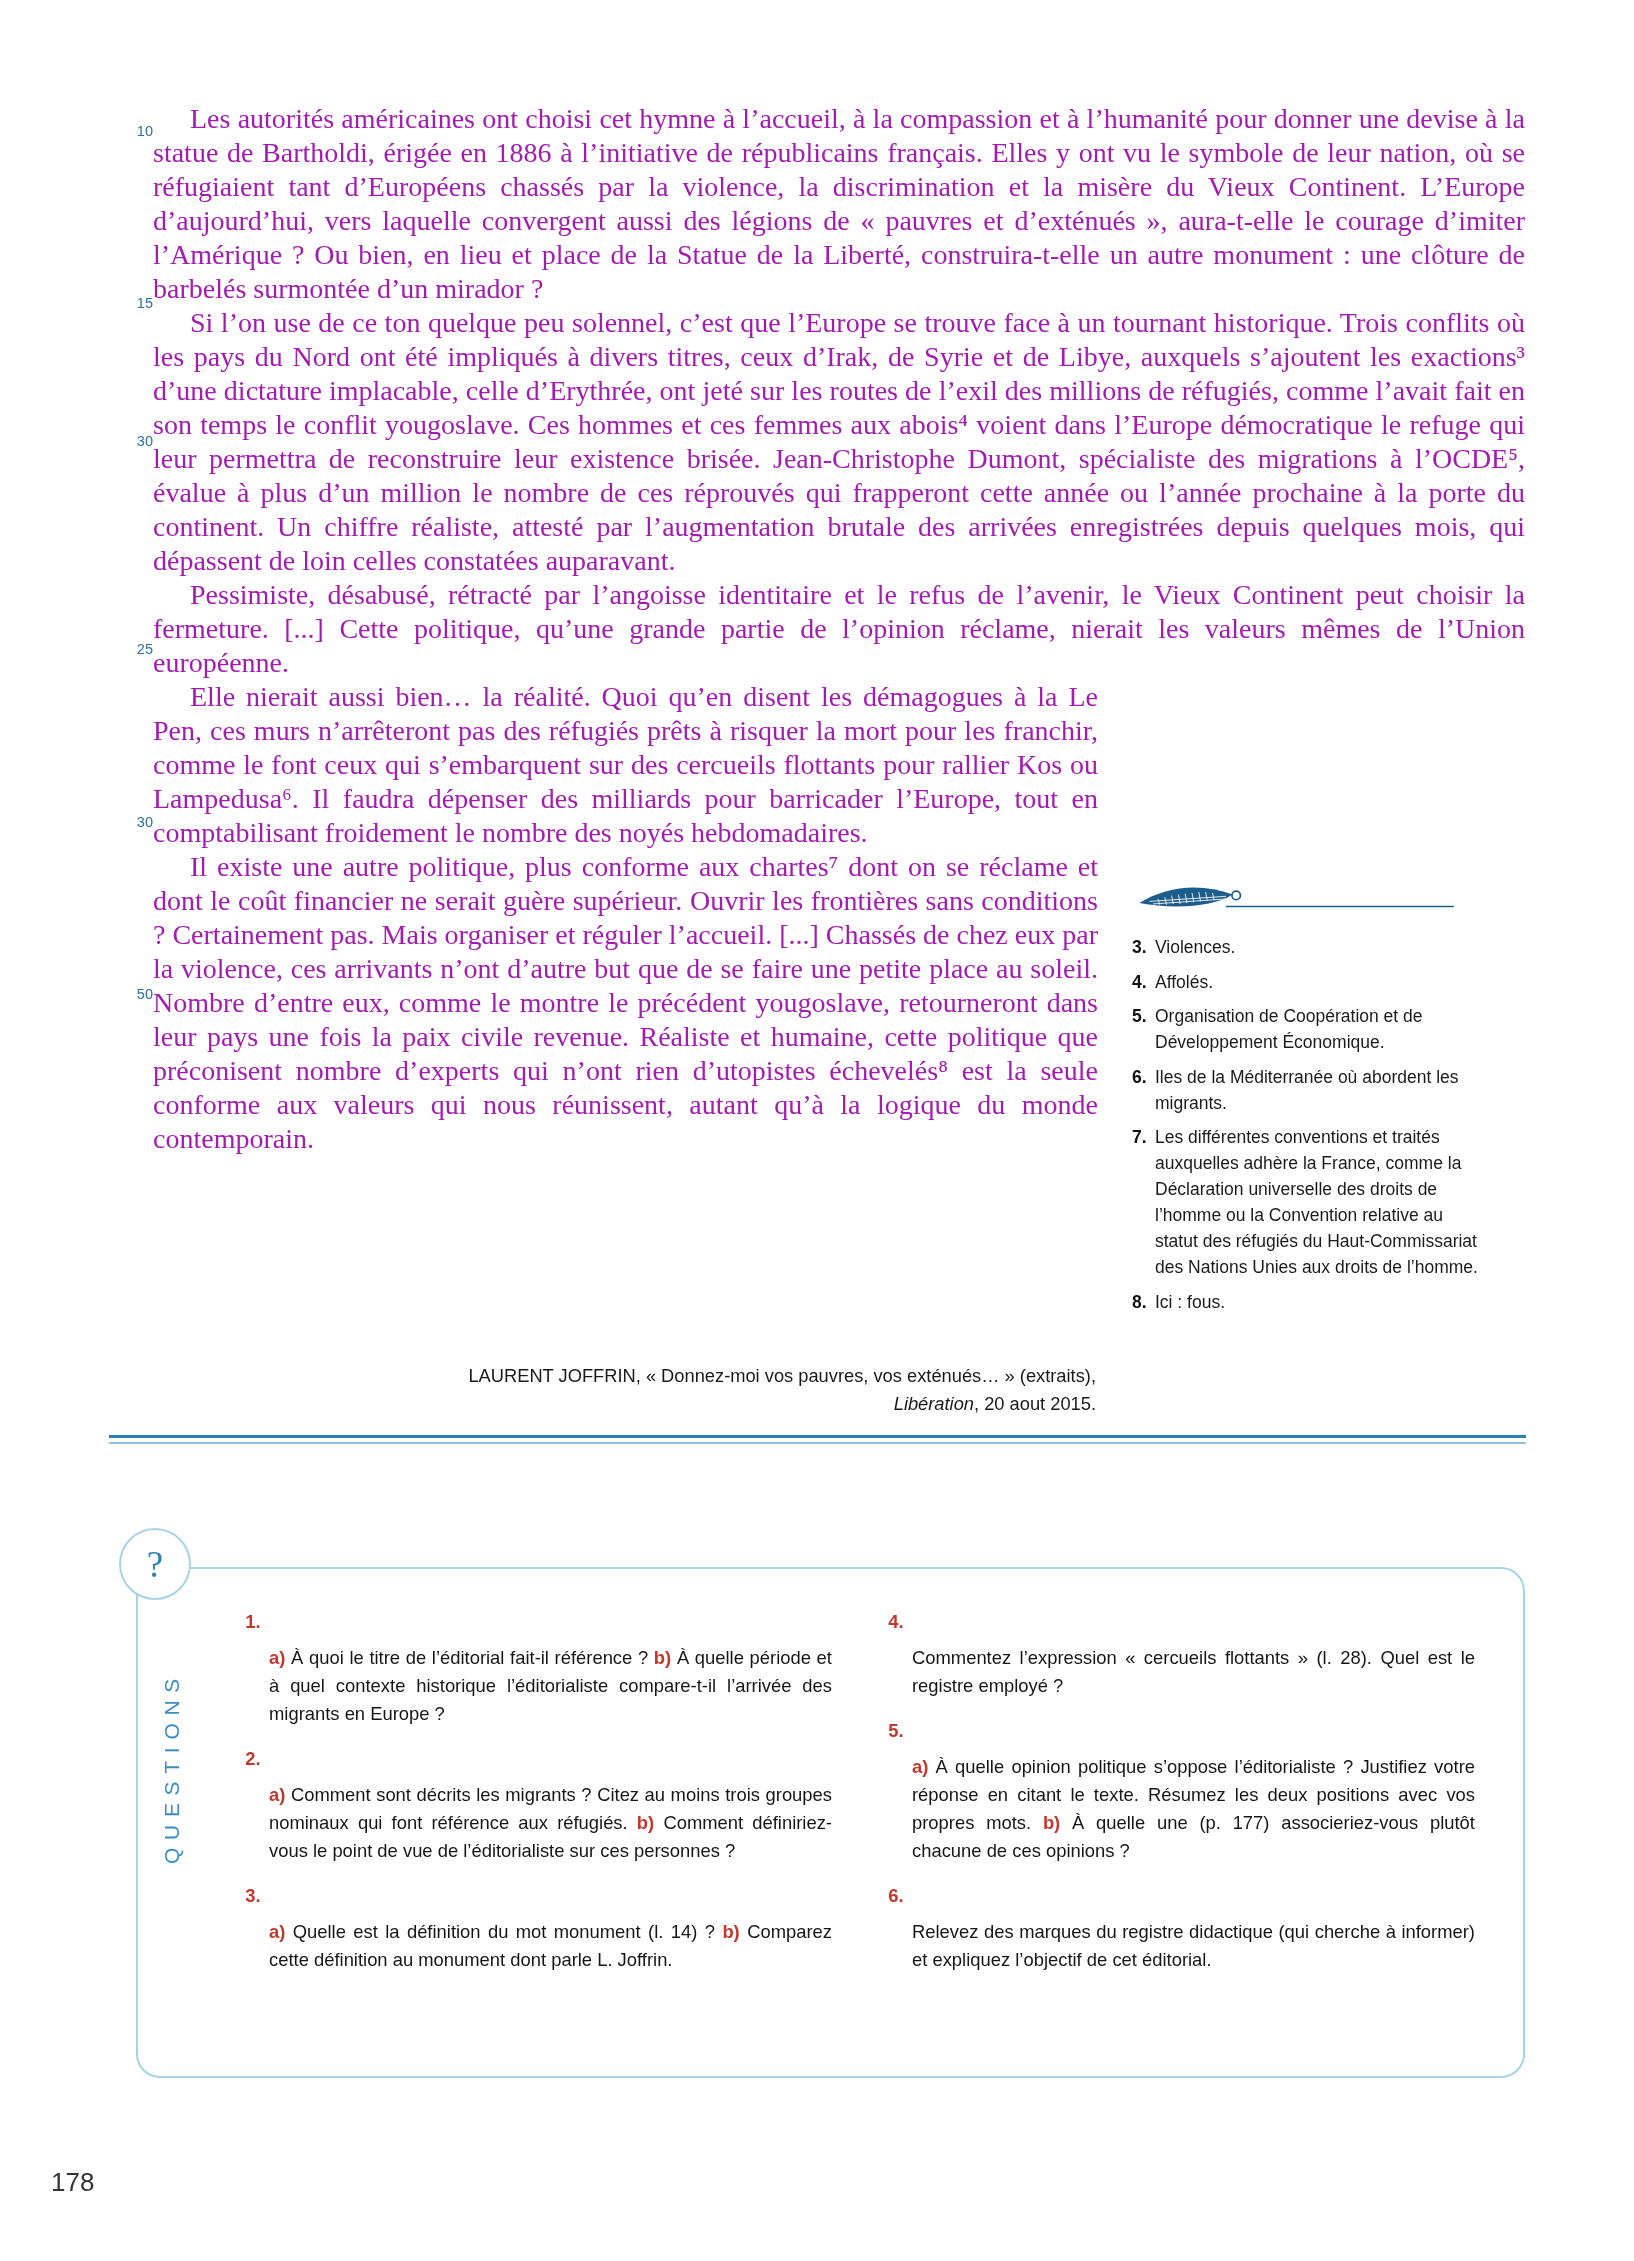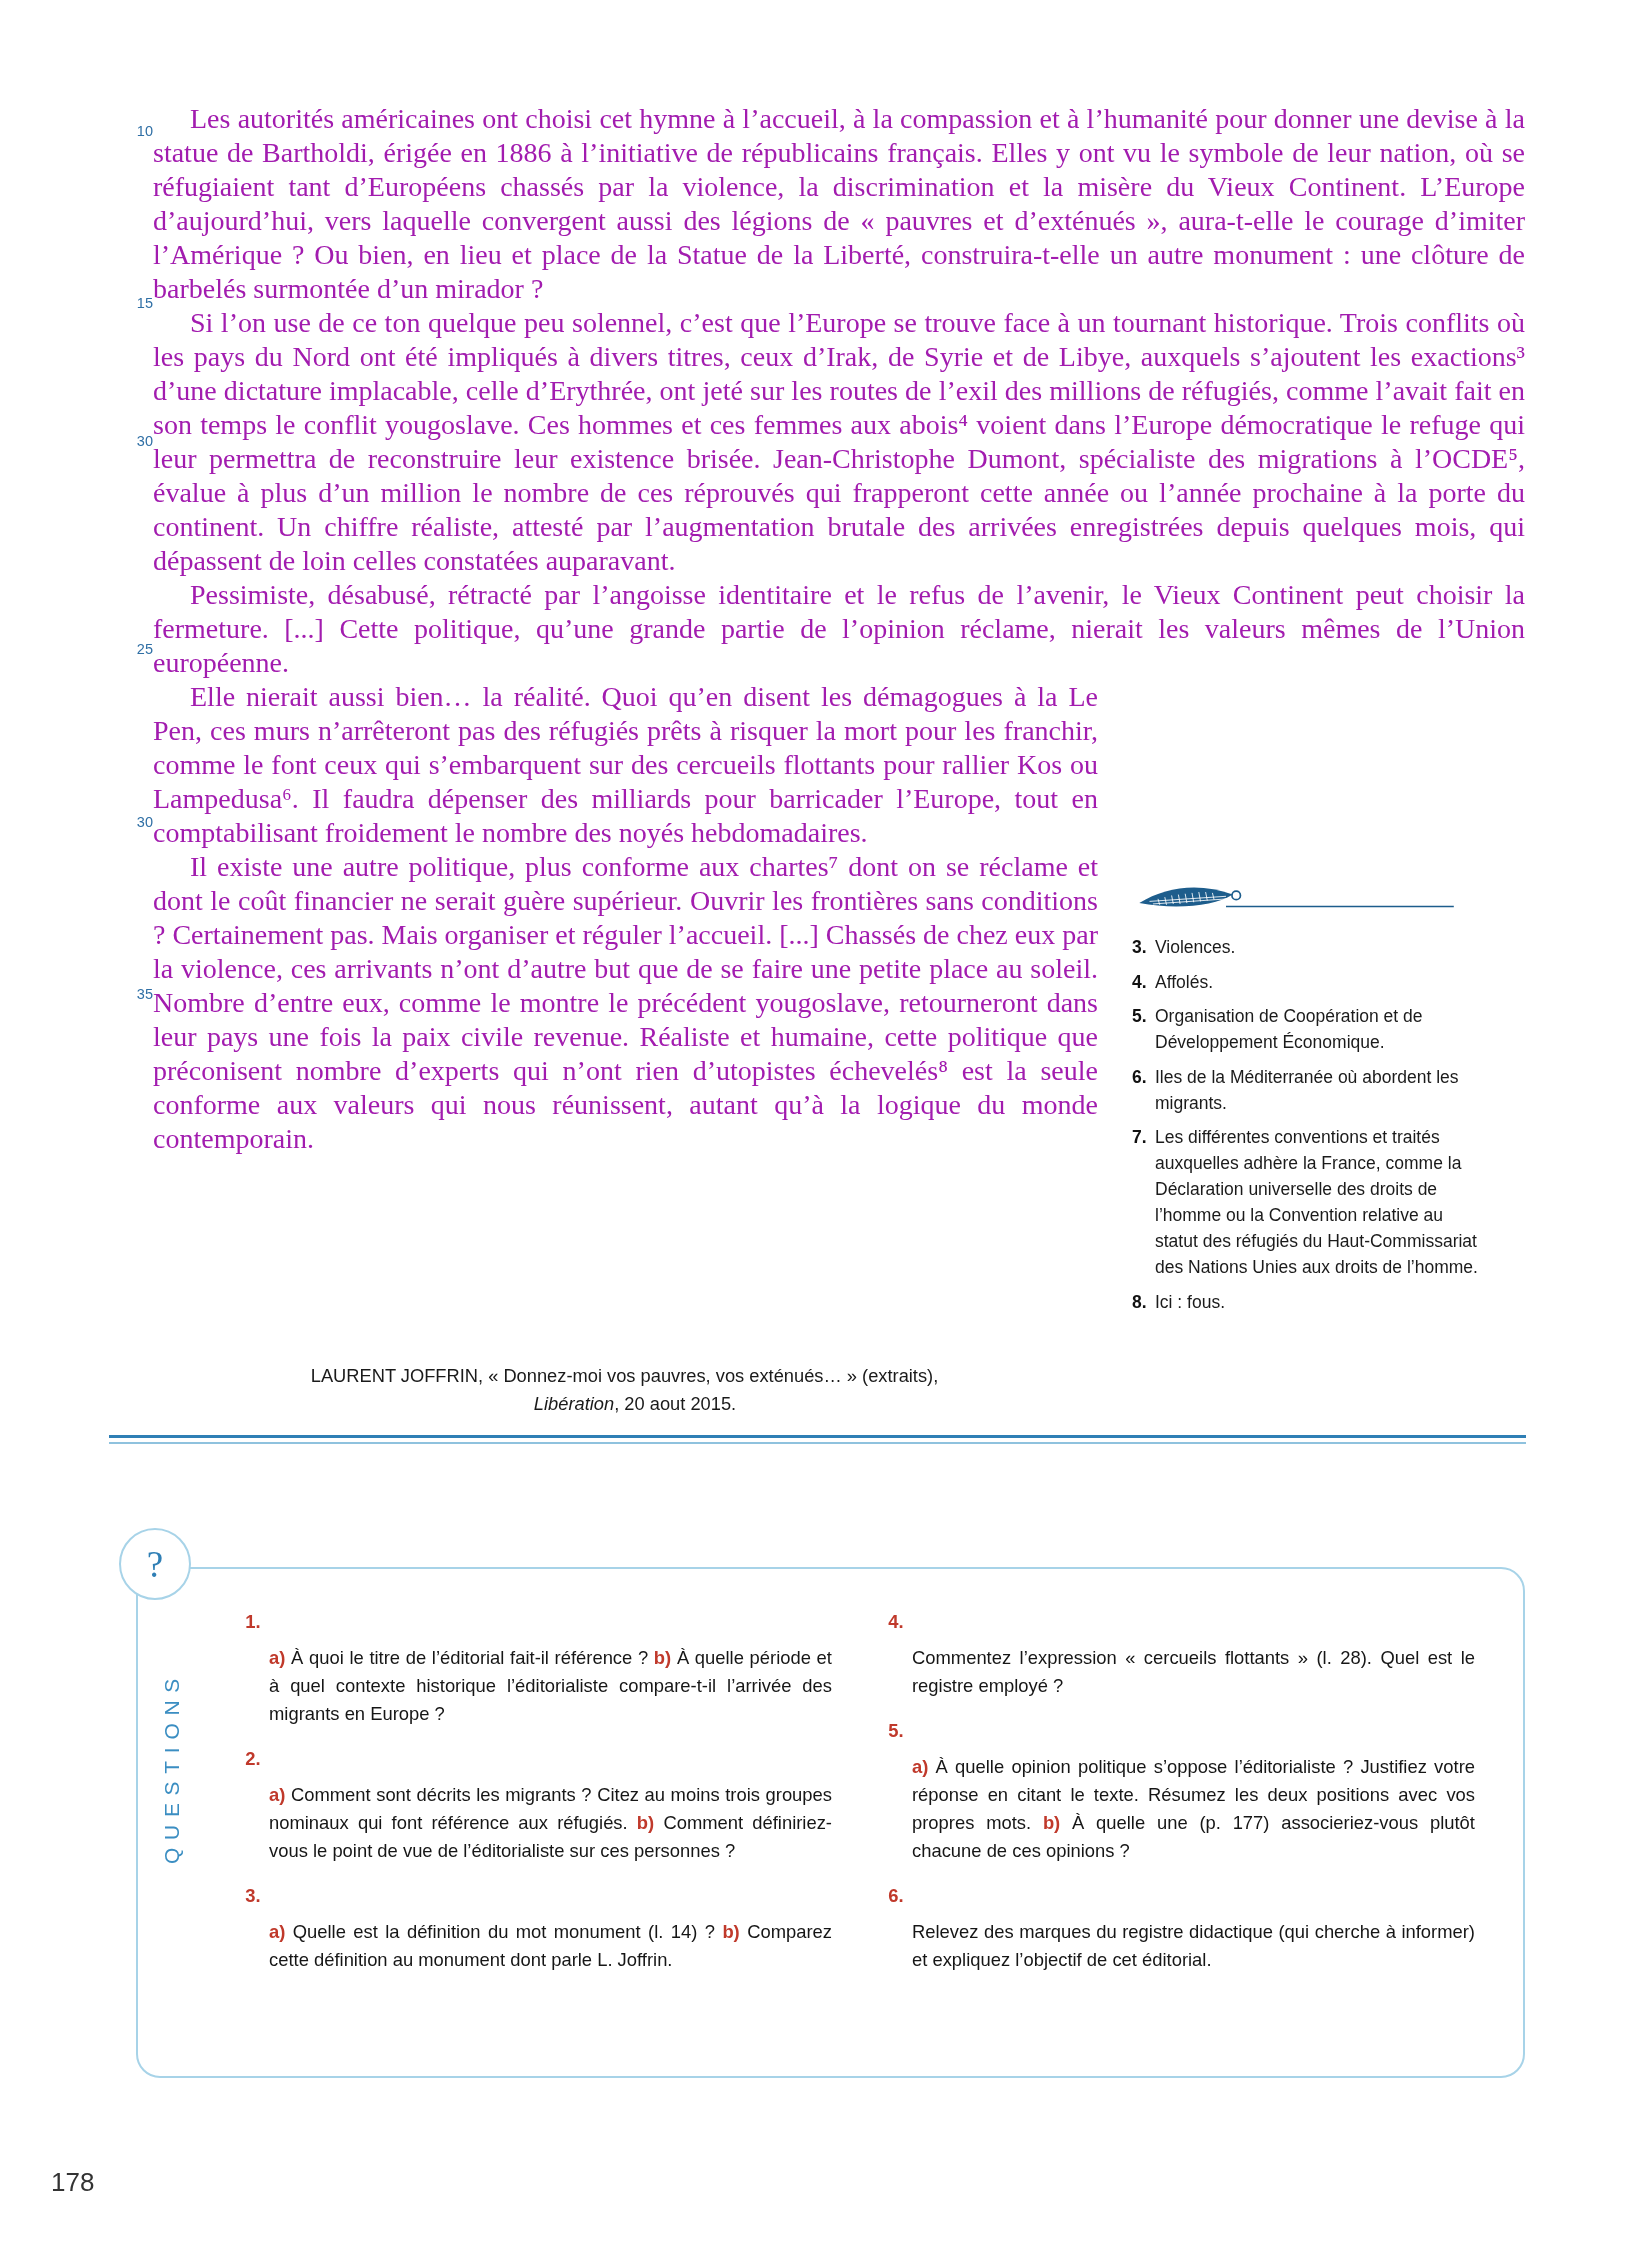--- a/index.html
+++ b/index.html
@@ -51,21 +51,21 @@
     color: #a21caf;
   }
   .narrow { width: 945px; }
 
   
   .credit {
     position: absolute;
     left: 153px;
     top: 1362px;
     width: 943px;
-    text-align: center;
+    text-align: right;
     font-family: "Liberation Sans", sans-serif;
     font-size: 18.3px;
     line-height: 28px;
     color: #1a1a1a;
   }
   .credit .small-caps { font-variant: small-caps; }
   .credit em { font-style: italic; margin-left: 21px; }
 
   
   .notes {
@@ -190,21 +190,21 @@
 <body>
 
 <div class="page">
 
   <div class="gutter">
     <span style="top:37px">10</span>
     <span style="top:209px">15</span>
     <span style="top:347px">30</span>
     <span style="top:555px">25</span>
     <span style="top:728px">30</span>
-    <span style="top:900px">35</span>
+    <span style="top:900px">50</span>
   </div>
 
   <div class="body-col">
 
     <p>Les autorités américaines ont choisi cet hymne à l’accueil, à la compassion et à l’humanité pour donner une devise à la statue de Bartholdi, érigée en 1886 à l’initiative de républicains français. Elles y ont vu le symbole de leur nation, où se réfugiaient tant d’Européens chassés par la violence, la discrimination et la misère du Vieux Continent. L’Europe d’aujourd’hui, vers laquelle convergent aussi des légions de « pauvres et d’exténués », aura-t-elle le courage d’imiter l’Amérique ? Ou bien, en lieu et place de la Statue de la Liberté, construira-t-elle un autre monument : une clôture de barbelés surmontée d’un mirador ?</p>
 
     <p>Si l’on use de ce ton quelque peu solennel, c’est que l’Europe se trouve face à un tournant historique. Trois conflits où les pays du Nord ont été impliqués à divers titres, ceux d’Irak, de Syrie et de Libye, auxquels s’ajoutent les exactions³ d’une dictature implacable, celle d’Erythrée, ont jeté sur les routes de l’exil des millions de réfugiés, comme l’avait fait en son temps le conflit yougoslave. Ces hommes et ces femmes aux abois⁴ voient dans l’Europe démocratique le refuge qui leur permettra de reconstruire leur existence brisée. Jean-Christophe Dumont, spécialiste des migrations à l’OCDE⁵, évalue à plus d’un million le nombre de ces réprouvés qui frapperont cette année ou l’année prochaine à la porte du continent. Un chiffre réaliste, attesté par l’augmentation brutale des arrivées enregistrées depuis quelques mois, qui dépassent de loin celles constatées auparavant.</p>
 
     <p>Pessimiste, désabusé, rétracté par l’angoisse identitaire et le refus de l’avenir, le Vieux Continent peut choisir la fermeture. [...] Cette politique, qu’une grande partie de l’opinion réclame, nierait les valeurs mêmes de l’Union européenne.</p>
 

